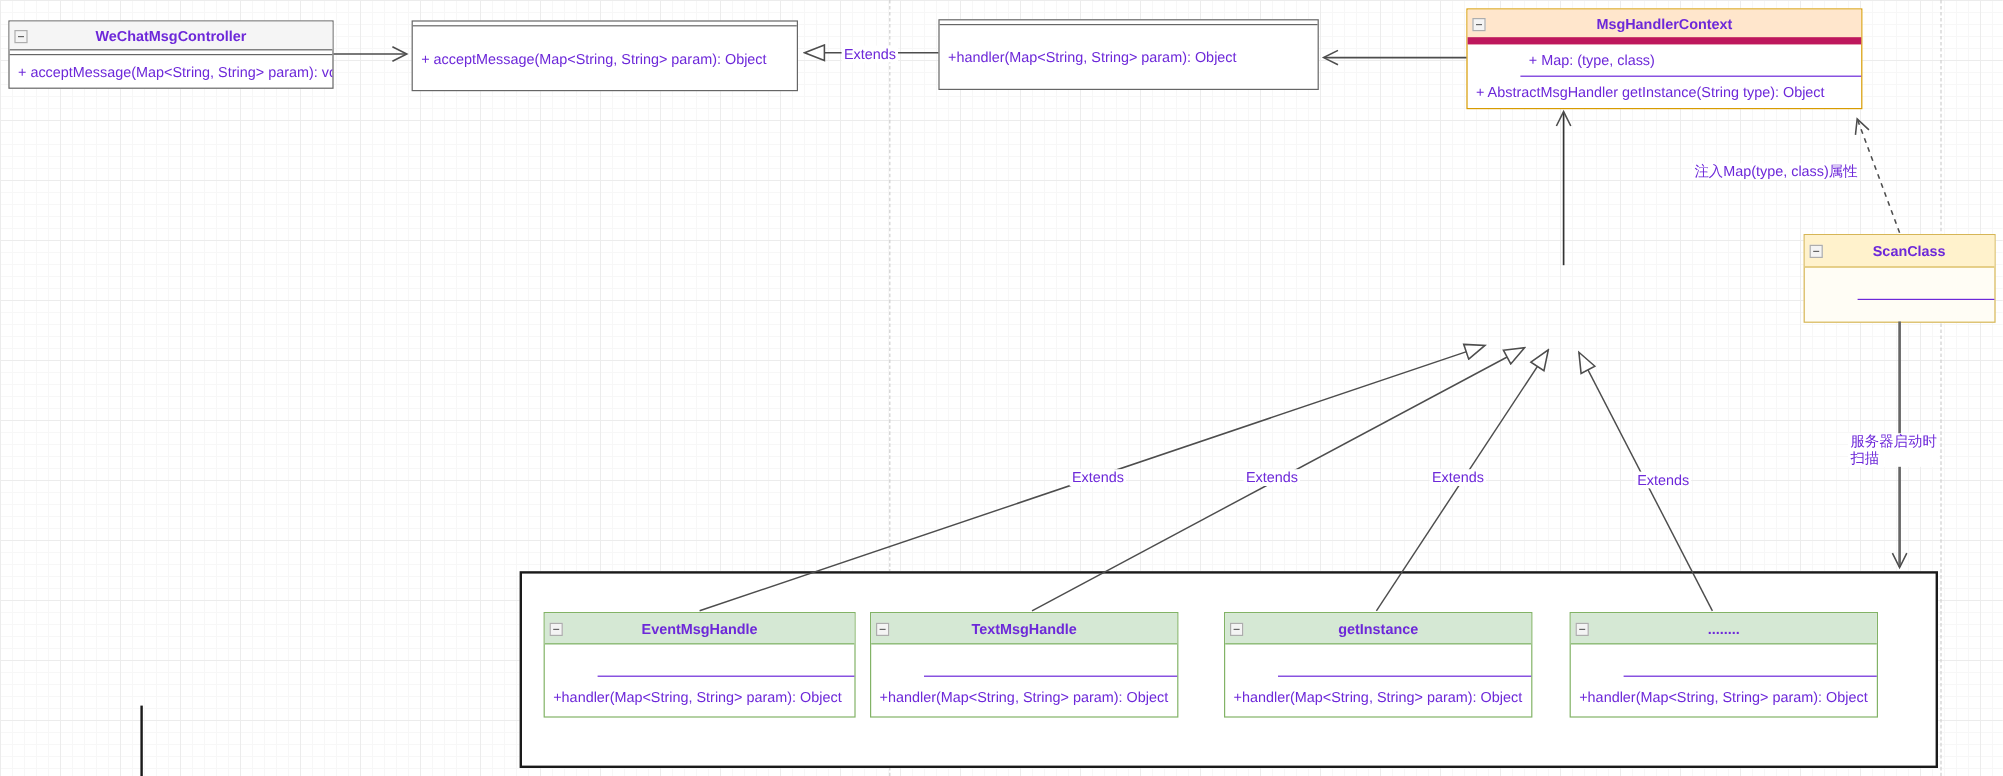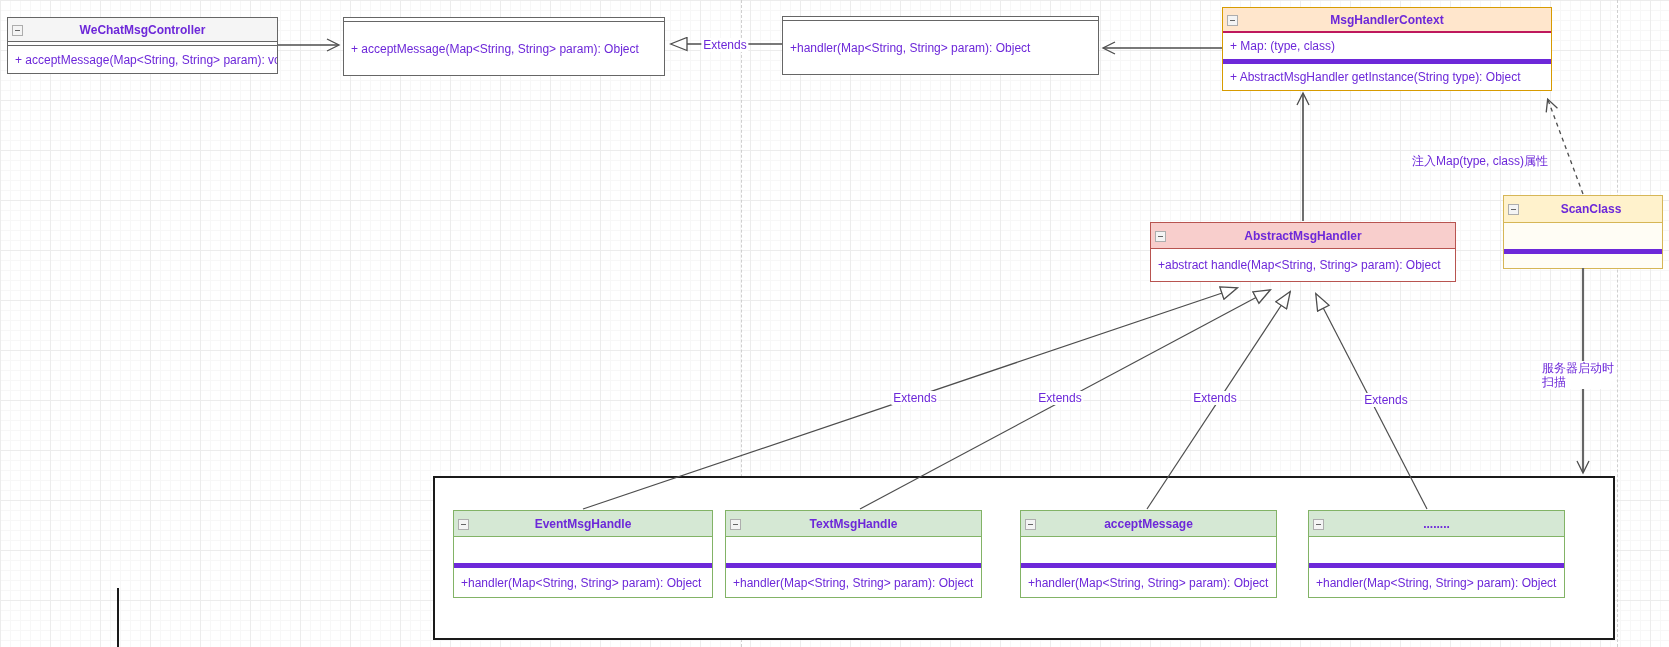--- a/index.html
+++ b/index.html
@@ -19,27 +19,27 @@
   .big-container{position:absolute;background:#ffffff;border:2px solid #1a1a1a;z-index:2;}
   .uml{position:absolute;background:#ffffff;display:flex;flex-direction:column;z-index:3;font-size:12px;}
   .uml-head{position:relative;display:flex;align-items:center;justify-content:center;
     font-weight:bold;font-size:12px;flex:0 0 auto;}
   .collapse{position:absolute;left:4px;top:50%;margin-top:-5px;width:9px;height:9px;
     border:1px solid #adadad;
     background:linear-gradient(#666,#666) center/5px 1px no-repeat,#f4f4f4;}
   .uml-gap{height:3px;flex:0 0 auto;}
   .uml-row{display:flex;align-items:center;padding:0 7px;white-space:nowrap;overflow:hidden;}
   .uml-row.grow{flex:1 1 auto;}
-  .sep-black{border-bottom:5px solid #6d28d9;}
+  .sep-black{border-bottom:1px solid #6d28d9;margin-left:44px;}
   
   .gray{border:1px solid #666666;}
   .gray .uml-head{background:#f5f5f5;border-bottom:1px solid #666666;height:23px;}
   .gray .uml-gap{border-bottom:1px solid #666666;}
   .orange{border:1px solid #d79b00;}
-  .orange .uml-head{background:#ffe6cc;border-bottom:2px solid #be185d;height:23px;}
+  .orange .uml-head{background:#ffe6cc;border-bottom:6px solid #be185d;height:23px;}
   .yellow{border:1px solid #d6b656;background:#fffdf5;}
   .yellow .uml-head{background:#fff2cc;border-bottom:1px solid #d6b656;height:26px;padding-left:16px;}
   .red{border:1px solid #b85450;}
   .red .uml-head{background:#f8cecc;border-bottom:1px solid #b85450;height:25px;}
   .green{border:1px solid #82b366;text-align:right;}
   .green .uml-head{background:#d5e8d4;border-bottom:1px solid #82b366;height:25px;}
   svg.wires{position:absolute;left:0;top:0;z-index:4;pointer-events:none;}
   svg.wires line{pointer-events:stroke;}
   .edge-label{position:absolute;transform:translate(-50%,-50%);background:#ffffff;
     padding:0 2px;font-size:12px;line-height:14px;white-space:nowrap;z-index:5;text-align:left;}
@@ -85,27 +85,20 @@
 
   <div class="uml yellow" style="left:1503px;top:195px;width:158px;height:72px">
     <div class="uml-head">
       <span class="collapse"></span>
       <span>ScanClass</span>
     </div>
     <div class="uml-row sep-black" style="height:26px"></div>
     <div class="uml-row grow"></div>
   </div>
 
-  <div class="uml red" style="left:1150px;top:222px;width:304px;height:58px">
-    <div class="uml-head">
-      <span class="collapse"></span>
-      <span>AbstractMsgHandler</span>
-    </div>
-    <div class="uml-row grow">+abstract handle(Map&lt;String, String&gt; param): Object</div>
-  </div>
 
   <div class="uml green" style="left:453px;top:510px;width:258px;height:86px">
     <div class="uml-head">
       <span class="collapse"></span>
       <span>EventMsgHandle</span>
     </div>
     <div class="uml-row sep-black" style="height:26px"></div>
     <div class="uml-row grow">+handler(Map&lt;String, String&gt; param): Object</div>
   </div>
 
@@ -114,21 +107,21 @@
       <span class="collapse"></span>
       <span>TextMsgHandle</span>
     </div>
     <div class="uml-row sep-black" style="height:26px"></div>
     <div class="uml-row grow">+handler(Map&lt;String, String&gt; param): Object</div>
   </div>
 
   <div class="uml green" style="left:1020px;top:510px;width:255px;height:86px">
     <div class="uml-head">
       <span class="collapse"></span>
-      <span>acceptMessage</span>
+      <span>getInstance</span>
     </div>
     <div class="uml-row sep-black" style="height:26px"></div>
     <div class="uml-row grow">+handler(Map&lt;String, String&gt; param): Object</div>
   </div>
 
   <div class="uml green" style="left:1308px;top:510px;width:255px;height:86px">
     <div class="uml-head">
       <span class="collapse"></span>
       <span>........</span>
     </div>
@@ -155,19 +148,19 @@
     <line x1="860" y1="509" x2="1270" y2="290" stroke="#4d4d4d" stroke-width="1.2" marker-end="url(#mTri)"></line>
     <line x1="1147" y1="509" x2="1290" y2="292" stroke="#4d4d4d" stroke-width="1.2" marker-end="url(#mTri)"></line>
     <line x1="1427" y1="509" x2="1316" y2="294" stroke="#4d4d4d" stroke-width="1.2" marker-end="url(#mTri)"></line>
   </svg>
 
   <div class="edge-label" style="left:725px;top:45px">Extends</div>
   <div class="edge-label" style="left:915px;top:398px">Extends</div>
   <div class="edge-label" style="left:1060px;top:398px">Extends</div>
   <div class="edge-label" style="left:1215px;top:398px">Extends</div>
   <div class="edge-label" style="left:1386px;top:400px">Extends</div>
-  <div class="edge-label" style="left:1480px;top:161px">注入Map(type, class)属性</div>
+  <div class="edge-label" style="left:1480px;top:143px">注入Map(type, class)属性</div>
   <div class="edge-label" style="left:1578px;top:375px">
     <div>服务器启动时</div>
     <div>扫描</div>
   </div>
 
 </div>
 
 </body></html>

